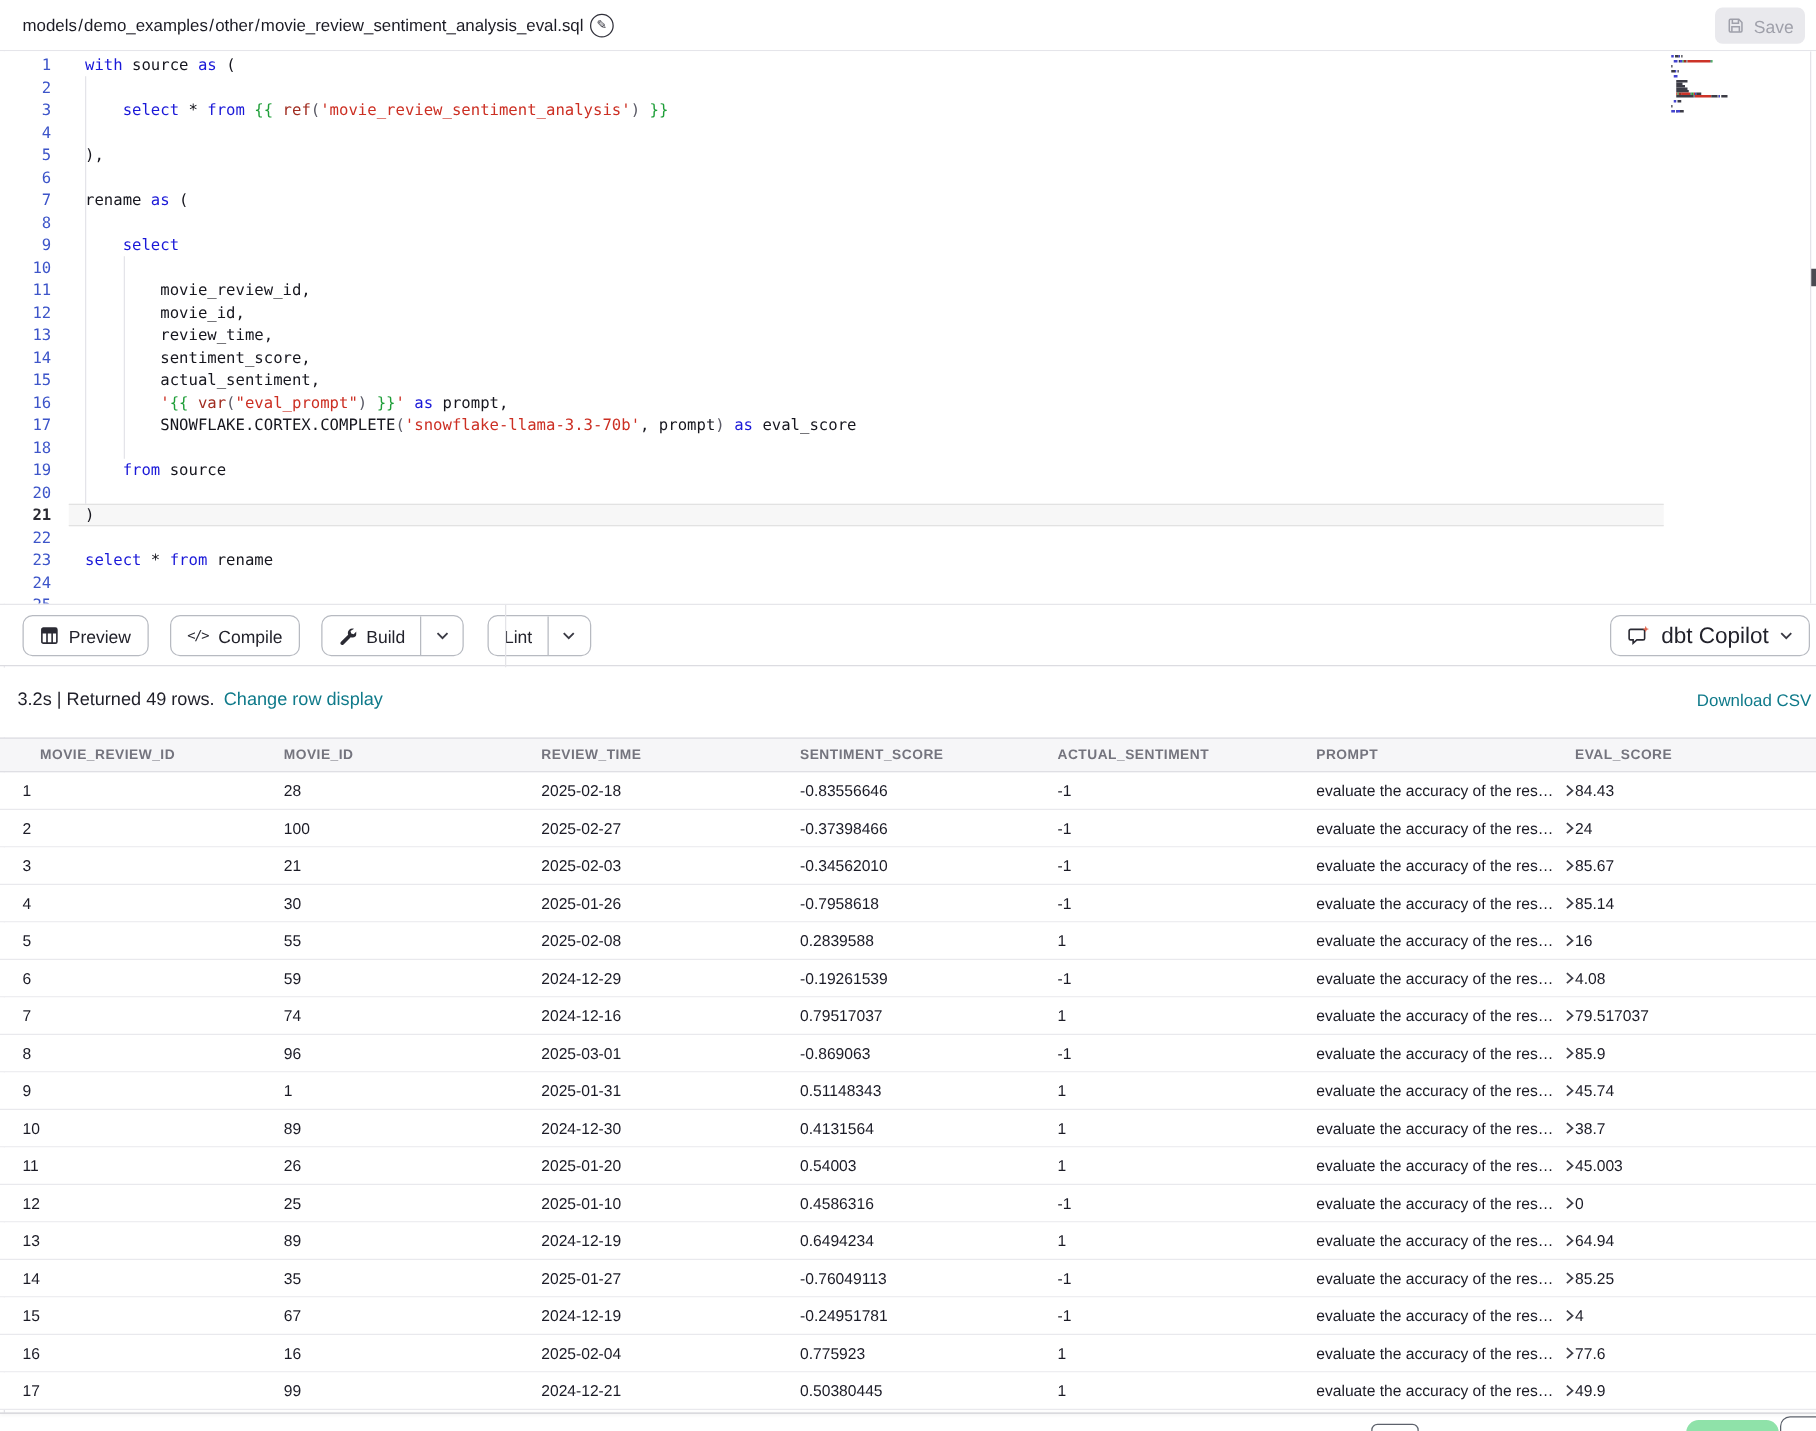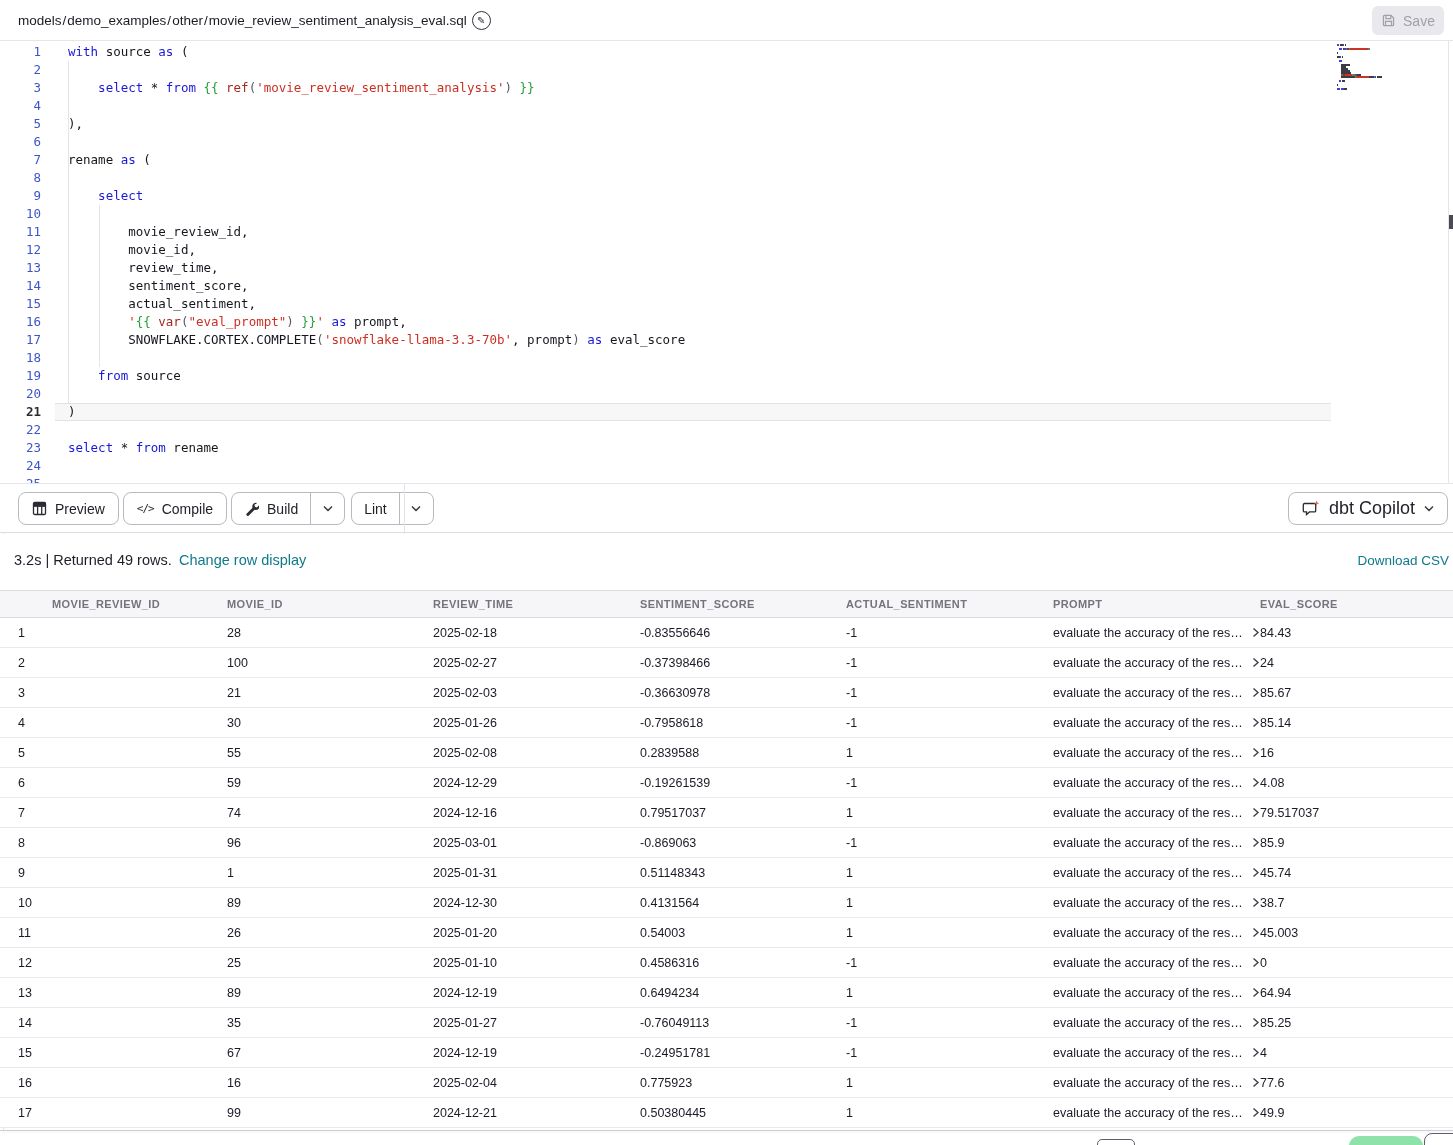--- a/index.html
+++ b/index.html
@@ -45,21 +45,21 @@
   .minimap { position:absolute; left:1337px; top:3px; width:111px; }
   .mm-line { height:2px; font-size:0; white-space:nowrap; }
   .mm-line span { display:inline-block; height:2px; vertical-align:top; }
   .mm-sp { background:transparent; }
   .editor-sep { position:absolute; left:1448px; top:0; bottom:0; width:1px; background:#e4e4e9; }
   .scroll-thumb { position:absolute; left:1449px; top:174px; width:4px; height:14px; background:#4a4a52; }
 
   
   .toolbar { position:absolute; top:483px; left:0; right:0; height:50px; background:#fff;
              border-top:1px solid #e6e6ea; border-bottom:1px solid #dcdce1; }
-  .tool-btns { position:absolute; left:18px; top:8px; display:flex; gap:4px; align-items:center; }
+  .tool-btns { position:absolute; left:18px; top:8px; display:flex; gap:17px; align-items:center; }
   .btn { height:33px; border:1px solid #b7bac1; border-radius:8px; background:#fff; display:flex;
          align-items:center; gap:8px; padding:0 13px; font-size:14px; color:#22222b; font-family:inherit; }
   .splitwrap { display:flex; height:33px; border:1px solid #b7bac1; border-radius:8px; overflow:hidden; background:#fff; }
   .split-main { display:flex; align-items:center; gap:8px; padding:0 12px; font-size:14px; color:#22222b; }
   .split-div { width:1px; background:#b7bac1; }
   .split-chev { width:33px; display:flex; align-items:center; justify-content:center; }
   .code-ic { font-family:"DejaVu Sans Mono", monospace; font-size:11px; color:#2b2b34; letter-spacing:-1px; }
   .tool-sep { position:absolute; left:404px; top:0; width:1px; height:50px; background:#e4e4e8; }
   .tabs { position:absolute; left:412px; top:0; height:50px; display:flex; }
   .tab { padding:0 21px; line-height:49px; font-size:14.5px; color:#23232c; position:relative; cursor:default; }
@@ -72,21 +72,21 @@
   .statusrow { position:absolute; top:534px; left:0; right:0; height:56px; background:#fff; }
   .summary { position:absolute; left:14px; top:18px; font-size:14.5px; color:#1e1e28; }
   .changelink { position:absolute; left:179px; top:18px; font-size:14.5px; color:#0f7a8a; cursor:pointer; }
   .download { position:absolute; right:4px; top:19px; font-size:13.5px; color:#0f7a8a; cursor:pointer; }
 
   
   .tablewrap { position:absolute; top:590px; left:0; right:0; }
   .thead { height:28px; background:#f6f6f8; border-top:1px solid #dcdce1; border-bottom:1px solid #d8d8dd;
            display:grid; grid-template-columns:227px 206px 207px 206px 207px 207px 1fr; align-items:center; }
   .th { font-size:11px; font-weight:700; color:#74747e; letter-spacing:.4px; white-space:nowrap; }
-  .th:first-child { padding-left:52px; }
+  .th:first-child { padding-left:32px; }
   .trow { height:30px; display:grid; grid-template-columns:227px 206px 207px 206px 207px 207px 1fr;
           align-items:center; border-bottom:1px solid #e9e9ed; font-size:12.5px; color:#1b1b26; background:#fff; }
   .trow > .td:first-child { padding-left:18px; }
   .promptcell { display:flex; align-items:center; gap:9px; white-space:nowrap; }
   .expand-ic { display:flex; align-items:center; cursor:pointer; }
 
   
   .footline { position:absolute; top:1130px; left:0; right:0; height:1px; background:#cfcfd5;
               box-shadow:0 1px 3px rgba(0,0,0,.10); }
   .f-box1 { position:absolute; left:1097px; top:1139px; width:38px; height:18px;
@@ -296,21 +296,21 @@
                 <polyline points="1.5,1.5 6,5.5 1.5,9.5" fill="none" stroke="#3f3f49" stroke-width="1.4"></polyline>
               </svg>
             </span>
           </div>
           <div class="td">24</div>
         </div>
         <div class="trow">
           <div class="td">3</div>
           <div class="td">21</div>
           <div class="td">2025-02-03</div>
-          <div class="td">-0.36630978</div>
+          <div class="td">-0.34562010</div>
           <div class="td">-1</div>
           <div class="td promptcell">
             <span>evaluate the accuracy of the res…</span>
             <span class="expand-ic">
               <svg width="8" height="11" viewBox="0 0 8 11">
                 <polyline points="1.5,1.5 6,5.5 1.5,9.5" fill="none" stroke="#3f3f49" stroke-width="1.4"></polyline>
               </svg>
             </span>
           </div>
           <div class="td">85.67</div>

